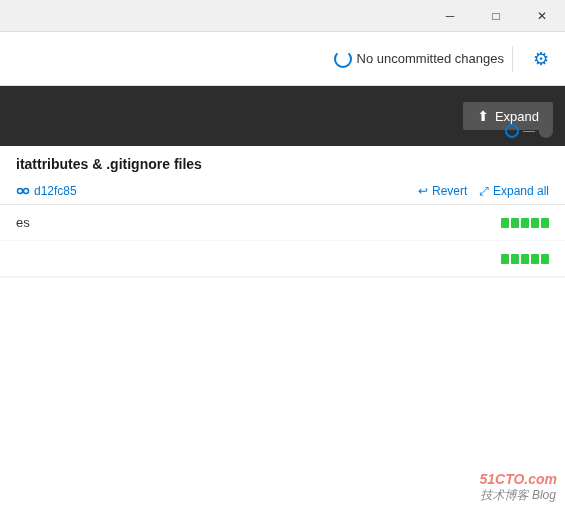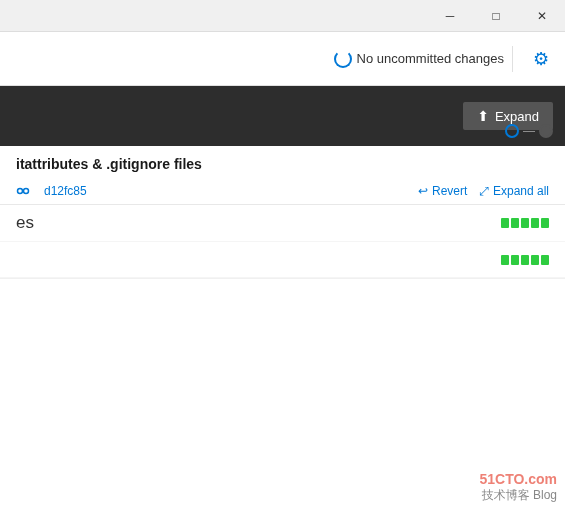--- a/index.html
+++ b/index.html
@@ -152,21 +152,21 @@
       margin-bottom: 12px;
     }
     .commit-meta {
       display: flex;
       align-items: center;
       justify-content: space-between;
     }
     .commit-hash {
       display: flex;
       align-items: center;
-      gap: 14px;
+      gap: 4px;
       color: #0078d7;
       font-size: 12px;
       cursor: pointer;
     }
     .commit-hash-icon {
       display: flex;
       gap: 2px;
       align-items: center;
     }
     .commit-actions {
@@ -191,43 +191,44 @@
     }
     .file-row {
       display: flex;
       align-items: center;
       justify-content: space-between;
       padding: 8px 16px;
       border-bottom: 1px solid #f5f5f5;
       min-height: 36px;
     }
     .file-name {
-      font-size: 17px;
+      font-size: 13px;
       color: #333;
     }
     .file-change-bars {
       display: flex;
       gap: 2px;
       align-items: center;
     }
     .change-bar {
       width: 8px;
       height: 10px;
       background: #2ecc40;
       display: inline-block;
       border-radius: 1px;
     }
 
     
     .watermark {
       position: absolute;
       bottom: 8px;
       right: 8px;
-      text-align: right;
+      text-align: center;
       opacity: 0.7;
+      font-style: italic;
     }
     .watermark-line1 {
       font-size: 14px;
       font-weight: bold;
       color: #e74c3c;
     }
     .watermark-line2 {
       font-size: 12px;
       color: #555;
     }

